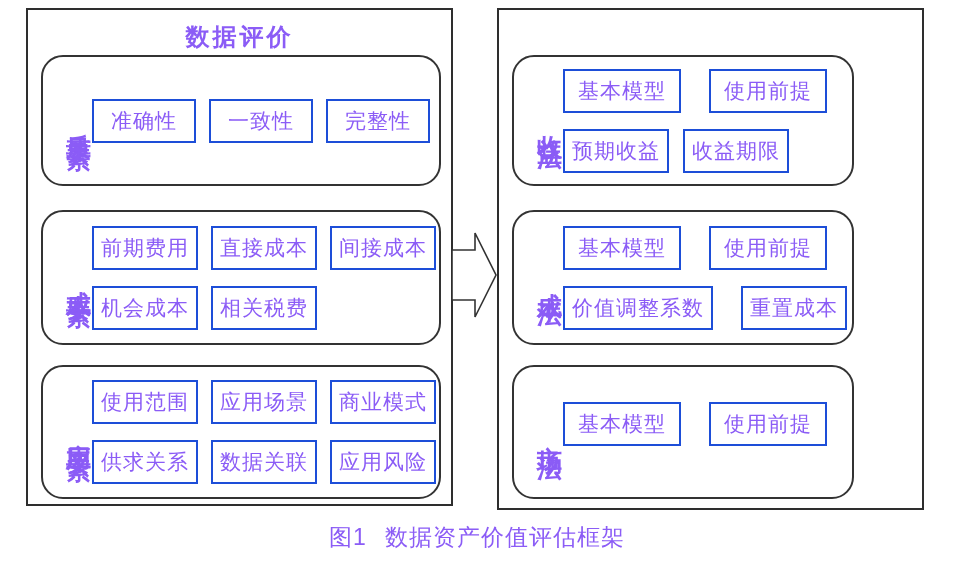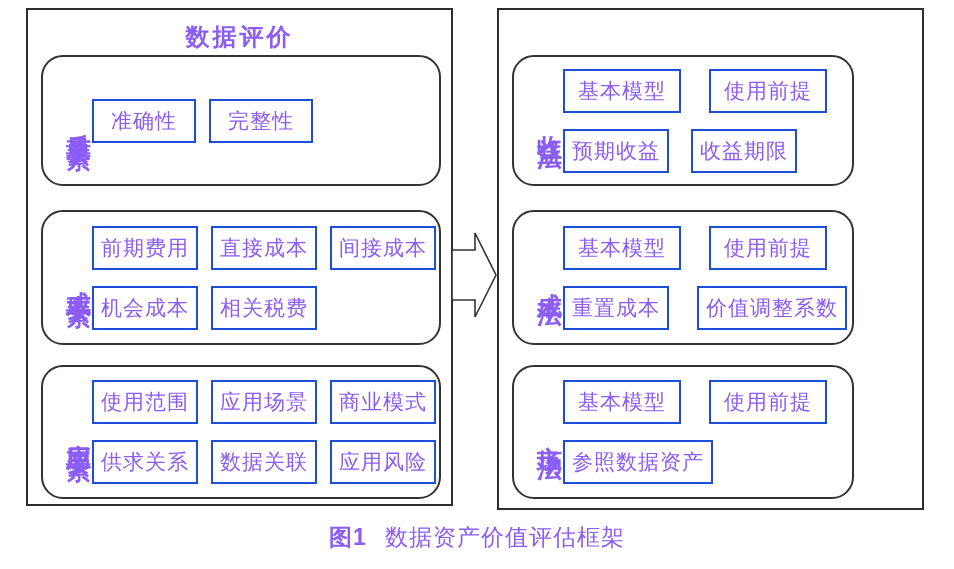--- a/index.html
+++ b/index.html
@@ -59,21 +59,21 @@
   }
   .rows {
     flex: 1;
     display: flex;
     flex-direction: column;
     gap: 16px;
     padding-left: 1px;
   }
   .row { display: flex; gap: 13px; align-items: center; }
   .panel-right .row { gap: 28px; }
-  .panel-right .row.tight { gap: 22px; }
+  .panel-right .row.tight { gap: 14px; }
   .item {
     border: 2px solid #1d4ed8;
     background: #ffffff;
     height: 44px;
     min-width: 104px;
     box-sizing: border-box;
     display: flex;
     align-items: center;
     justify-content: center;
     font-size: 21px;
@@ -89,41 +89,42 @@
   .caption {
     position: absolute;
     top: 522px;
     left: 0; right: 0;
     text-align: center;
     font-size: 23px;
     letter-spacing: 1px;
   }
   .caption .cap-prefix {
     font-family: "Liberation Sans", sans-serif;
-    font-weight: bold;
+    font-weight: normal;
     margin-right: 18px;
   }
   .caption .cap-text {
     font-family: Liberation Serif, serif;
     font-weight: normal;
   }
 </style>
 </head>
 <body>
 
 <div class="stage">
 
   <div class="panel panel-left">
     <div class="panel-title">数据评价</div>
 
     <div class="sec sec-1">
       <div class="sec-label">质量要素</div>
       <div class="rows">
         <div class="row">
           <div class="item">准确性</div>
+          <div class="item">一致性</div>
           <div class="item">完整性</div>
         </div>
       </div>
     </div>
 
     <div class="sec sec-2">
       <div class="sec-label">成本要素</div>
       <div class="rows">
         <div class="row">
           <div class="item">前期费用</div>
@@ -175,35 +176,34 @@
     </div>
 
     <div class="sec sec-2">
       <div class="sec-label">成本法</div>
       <div class="rows">
         <div class="row row-models">
           <div class="item">基本模型</div>
           <div class="item">使用前提</div>
         </div>
         <div class="row">
+          <div class="item">价值调整系数</div>
           <div class="item">重置成本</div>
-          <div class="item">价值调整系数</div>
         </div>
       </div>
     </div>
 
     <div class="sec sec-3">
       <div class="sec-label">市场法</div>
       <div class="rows">
         <div class="row row-models">
           <div class="item">基本模型</div>
           <div class="item">使用前提</div>
         </div>
         <div class="row">
-          <div class="item">参照数据资产</div>
         </div>
       </div>
     </div>
   </div>
 
   <div class="caption">
     <span class="cap-prefix">图1</span><span class="cap-text">数据资产价值评估框架</span>
   </div>
 
 </div>

